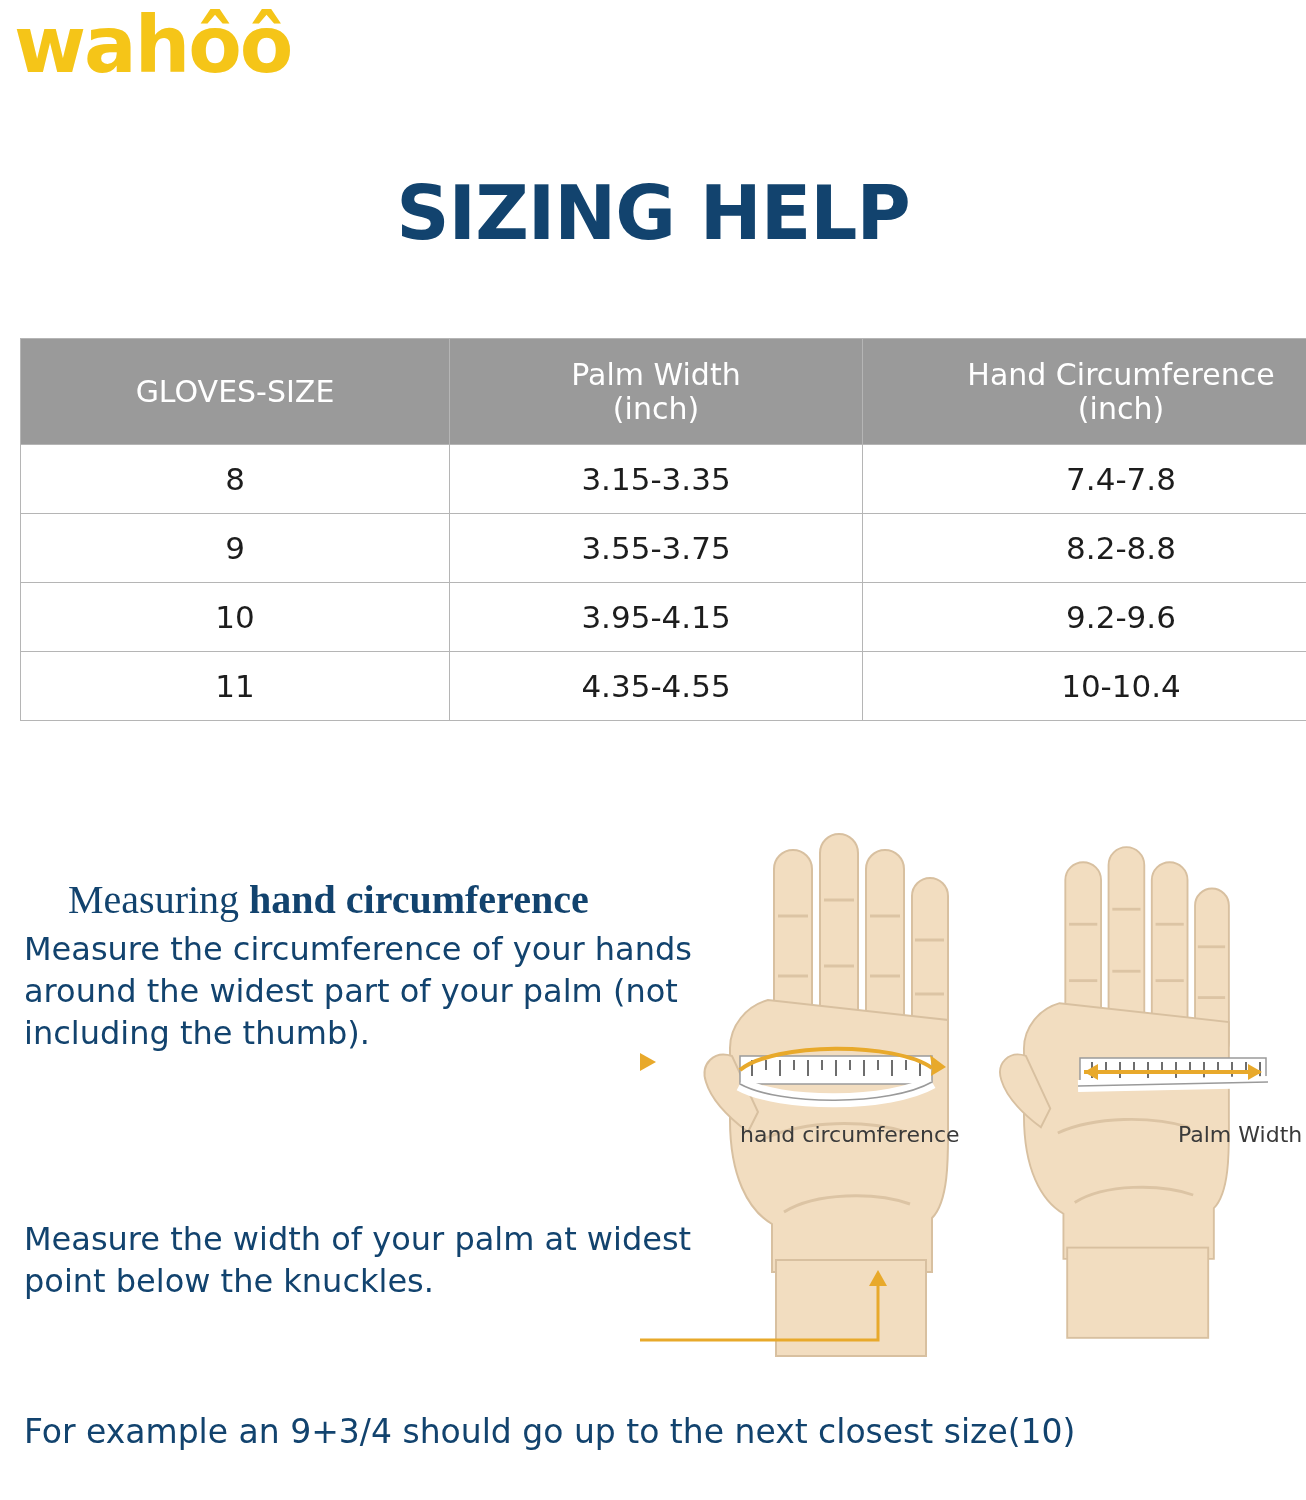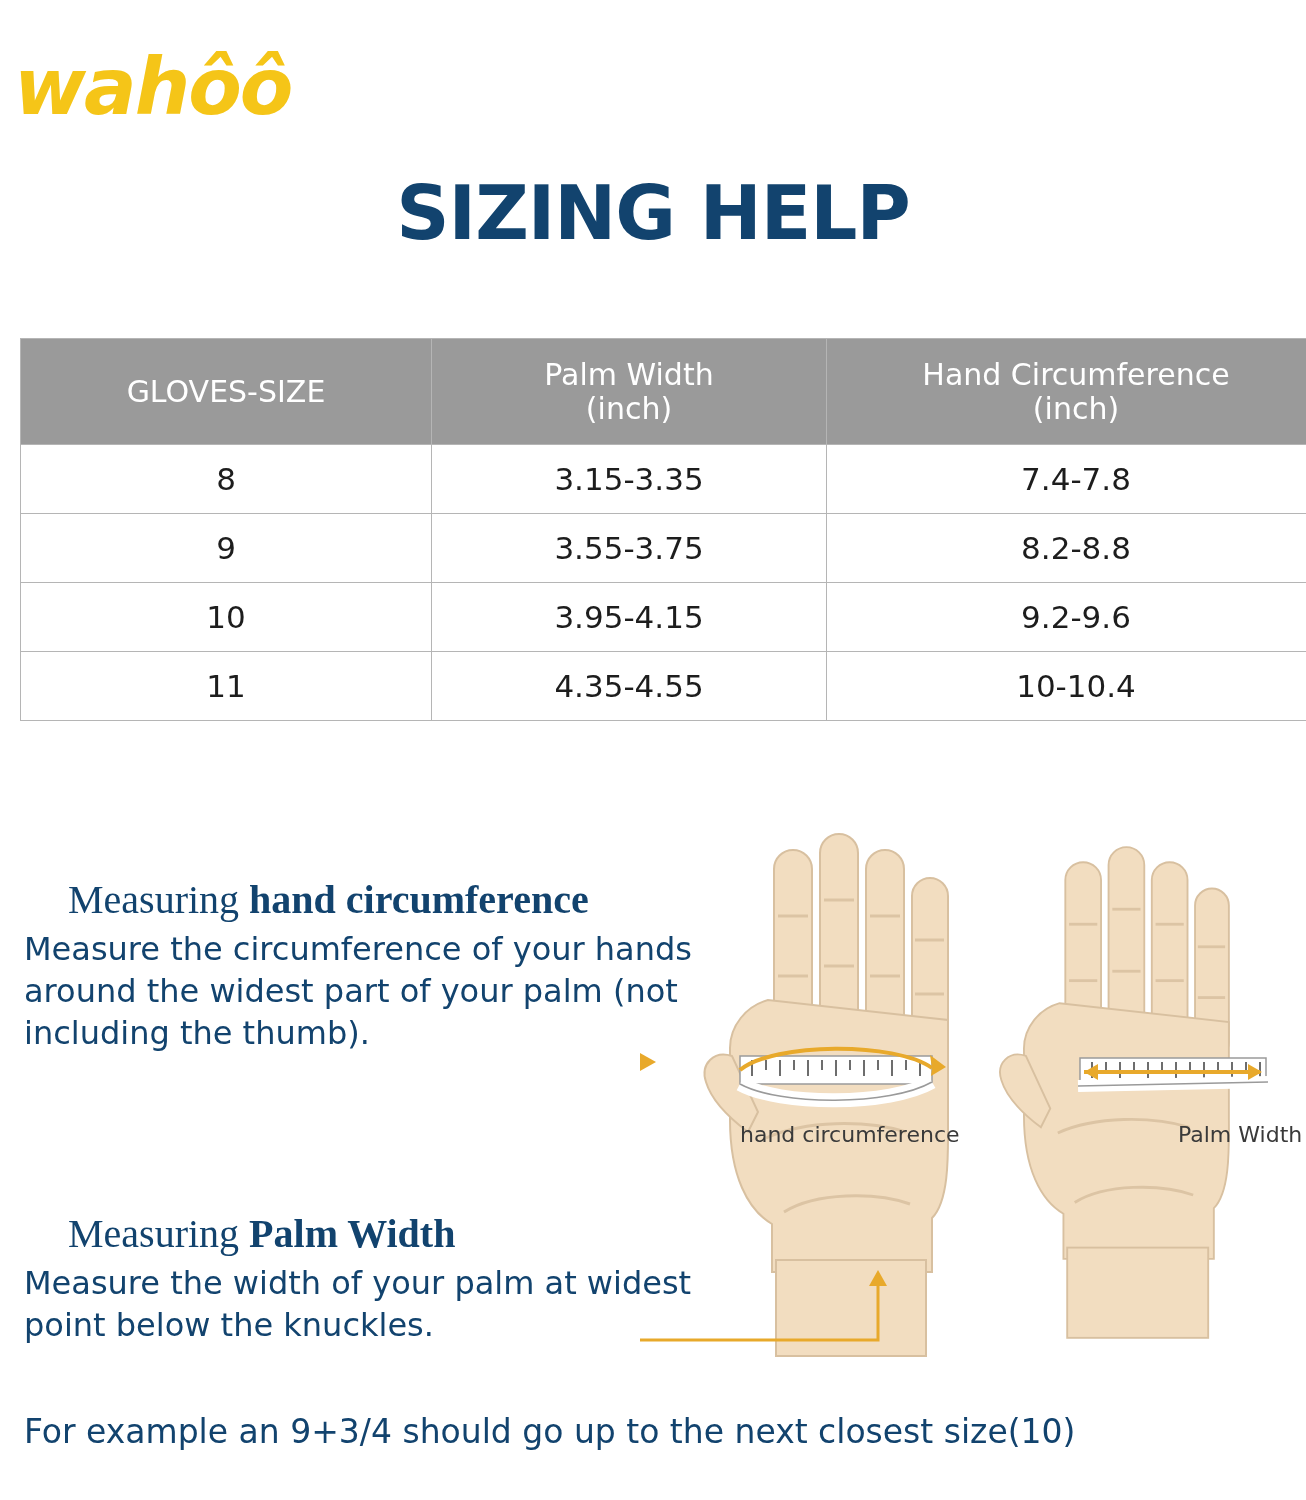--- a/index.html
+++ b/index.html
@@ -17,26 +17,24 @@
   }
 
   
   .brand {
     position: absolute;
     left: 14px;
     top: 6px;
     font-family: "DejaVu Sans", sans-serif;
     font-size: 78px;
     font-weight: bold;
-    font-style: italic;
     letter-spacing: -2px;
     color: #f5c518;
     line-height: 1;
     white-space: nowrap;
-    margin-top: 42px;
   }
 
   
   .title {
     position: absolute;
     top: 176px;
     left: 0;
     width: 100%;
     text-align: center;
     font-family: "DejaVu Sans", sans-serif;
@@ -63,21 +61,21 @@
     color: #1d1d1d;
     font-family: "DejaVu Sans", sans-serif;
   }
   .size-table thead th {
     background: #9a9a9a;
     color: #ffffff;
     font-size: 30px;
     font-weight: normal;
     height: 105px;
     line-height: 1.12;
-    padding: 0 6px;
+    padding: 0 15px;
   }
   .size-table thead th .sub {
     display: block;
     font-size: 30px;
   }
   .size-table tbody td {
     height: 66px;
     font-size: 31px;
     background: #ffffff;
   }
@@ -186,23 +184,20 @@
 </table>
 
 <div class="section" id="sec-circ">
   <div class="sec-head">
     <span>Measuring </span><b>hand circumference</b>
   </div>
   <div class="sec-body">Measure the circumference of your hands around the widest part of your palm (not including the thumb).</div>
 </div>
 
 <div class="section" id="sec-palm">
-  <div class="sec-head">
-    <span>Measuring </span><b>Palm Width</b>
-  </div>
   <div class="sec-body">Measure the width of your palm at widest point below the knuckles.</div>
 </div>
 
 <div class="hands">
   <svg width="666" height="540" viewBox="0 0 666 540">
     <defs>
       <g id="handShape">
 
         <rect x="78" y="30" width="38" height="210" rx="19" fill="#f2ddc0" stroke="#d8c0a0" stroke-width="2"></rect>
         <rect x="124" y="14" width="38" height="226" rx="19" fill="#f2ddc0" stroke="#d8c0a0" stroke-width="2"></rect>

